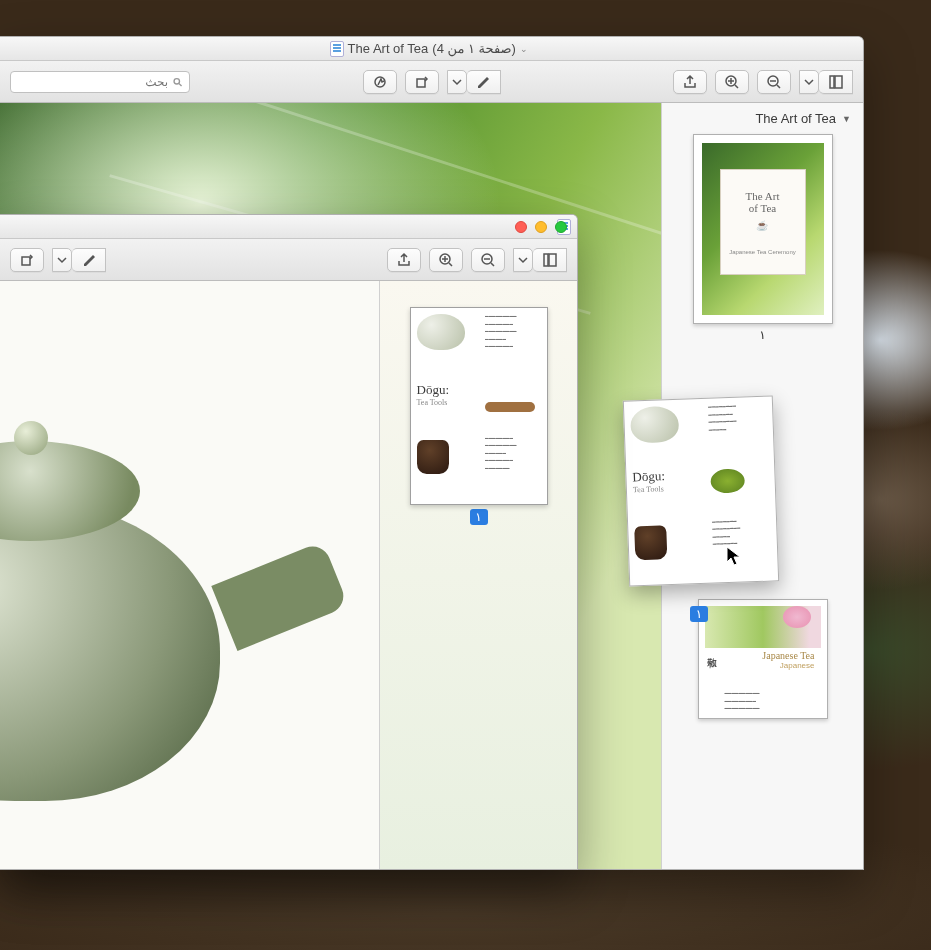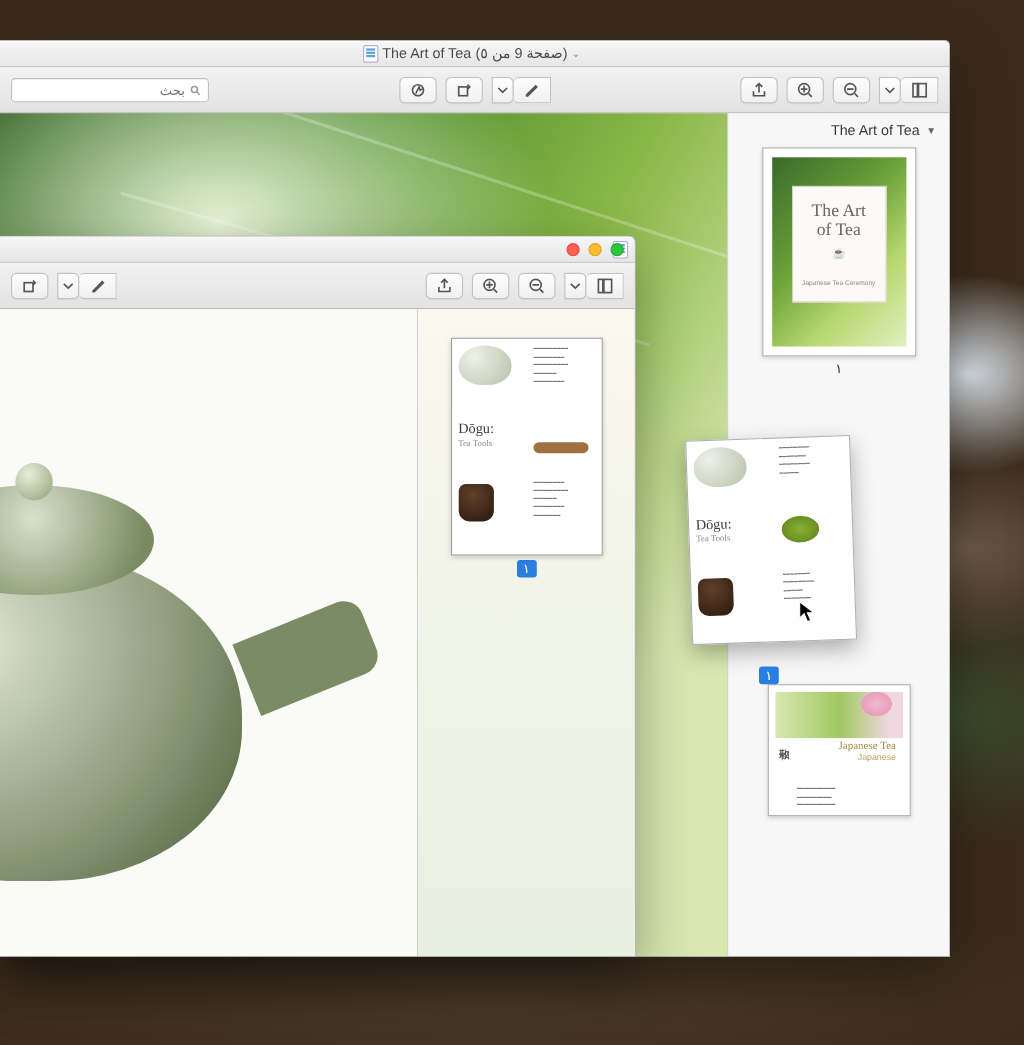--- a/index.html
+++ b/index.html
@@ -98,21 +98,21 @@
   .thumb.cover{height:190px;}
   .thumb.page{height:120px; width:130px;}
   .thumb.drag{position:absolute; left:626px; top:398px; width:150px; height:186px; transform:rotate(-2deg); box-shadow:0 8px 20px rgba(0,0,0,.3);}
   .pg-label{
     display:block; text-align:center; font-size:12px; color:#333; margin-bottom:16px;
   }
   .pg-label.sel{background:#2a7de1;color:#fff;border-radius:3px;width:18px;margin:4px auto 14px;padding:1px 0;}
 
   .cover-inner{position:absolute;inset:8px;background:linear-gradient(135deg,#3a6a2a,#6aa138 40%,#b8d870 70%,#e0f0c0);}
   .cover-card{position:absolute;top:34px;left:26px;width:86px;height:106px;background:#fcfaf6;border:1px solid #d8d0c0;display:flex;flex-direction:column;align-items:center;justify-content:center;}
-  .cover-card .t1{font-size:16px;color:#666;font-family:Georgia,serif;}
+  .cover-card .t1{font-size:11px;color:#666;font-family:Georgia,serif;}
   .cover-card .t2{font-size:6px;color:#888;margin-top:18px;}
 
   .leaf-canvas{
     flex:1; position:relative; overflow:hidden;
     background:
       radial-gradient(ellipse 600px 400px at 200px 100px, #e8f4d8 0%, transparent 50%),
       linear-gradient(120deg,#2a5a1a 0%, #4a8a2a 30%, #8ab848 55%, #d8e8b0 80%);
   }
   .leaf-lines{position:absolute;inset:0;}
   .leaf-lines::before,.leaf-lines::after{content:"";position:absolute;background:rgba(255,255,255,.25);}
@@ -155,40 +155,40 @@
     background:radial-gradient(circle at 50% 30%,#d8e0cc,#788a60 80%);
     border-radius:50%;}
   .pot-knob{position:absolute;left:274px;top:100px;width:34px;height:34px;
     background:radial-gradient(circle at 35% 30%,#e8eed8,#90a078);border-radius:50%;}
   .pot-spout{position:absolute;right:-40px;top:240px;width:120px;height:70px;
     background:#7a8c64;transform:rotate(-22deg);border-radius:0 18px 18px 0;}
 
   .cursor{position:absolute;left:726px;top:546px;z-index:20;}
   .cursor svg{width:18px;height:22px;}
 
-  .jtc-thumb{margin:44px auto 0;}
+  .jtc-thumb{margin:21px auto 0;}
   .jtc-inner{position:absolute;inset:0;padding:6px;}
   .jtc-inner .band{height:42px;background:linear-gradient(90deg,#d8e8b0,#a0c860 50%,#f0d8e0 90%);position:relative;}
   .jtc-inner .band::after{content:"";position:absolute;top:0;right:10px;width:28px;height:22px;background:radial-gradient(#f0b8d0,#e890b0);border-radius:50%;}
   .jtc-title{font-size:10px;color:#a88848;text-align:right;padding-right:6px;margin-top:2px;font-family:Georgia,serif;}
   .jtc-sub{font-size:8px;color:#c0a060;text-align:right;padding-right:6px;}
   .jtc-kanji{position:absolute;left:6px;top:50px;font-size:10px;writing-mode:vertical-rl;color:#444;font-family:serif;}
 
   .drag-label{position:absolute;left:690px;top:602px;z-index:18;}
 </style>
 </head>
 <body>
 
 <div class="mountain"></div>
 
 <div class="window win-main">
   <div class="titlebar">
     <div class="title-text">
       <span class="title-dd">⌄</span>
-      <span>(صفحة 9 من ٥)</span>
+      <span>(صفحة ١ من 4)</span>
       <span>The Art of Tea</span>
       <span class="doc-icon"></span>
     </div>
   </div>
   <div class="toolbar">
     <div class="tgrp">
       <div class="tbtn">
           <svg viewBox="0 0 16 16">
             <rect x="2" y="2" width="4" height="12"></rect>
             <rect x="7" y="2" width="7" height="12"></rect>

